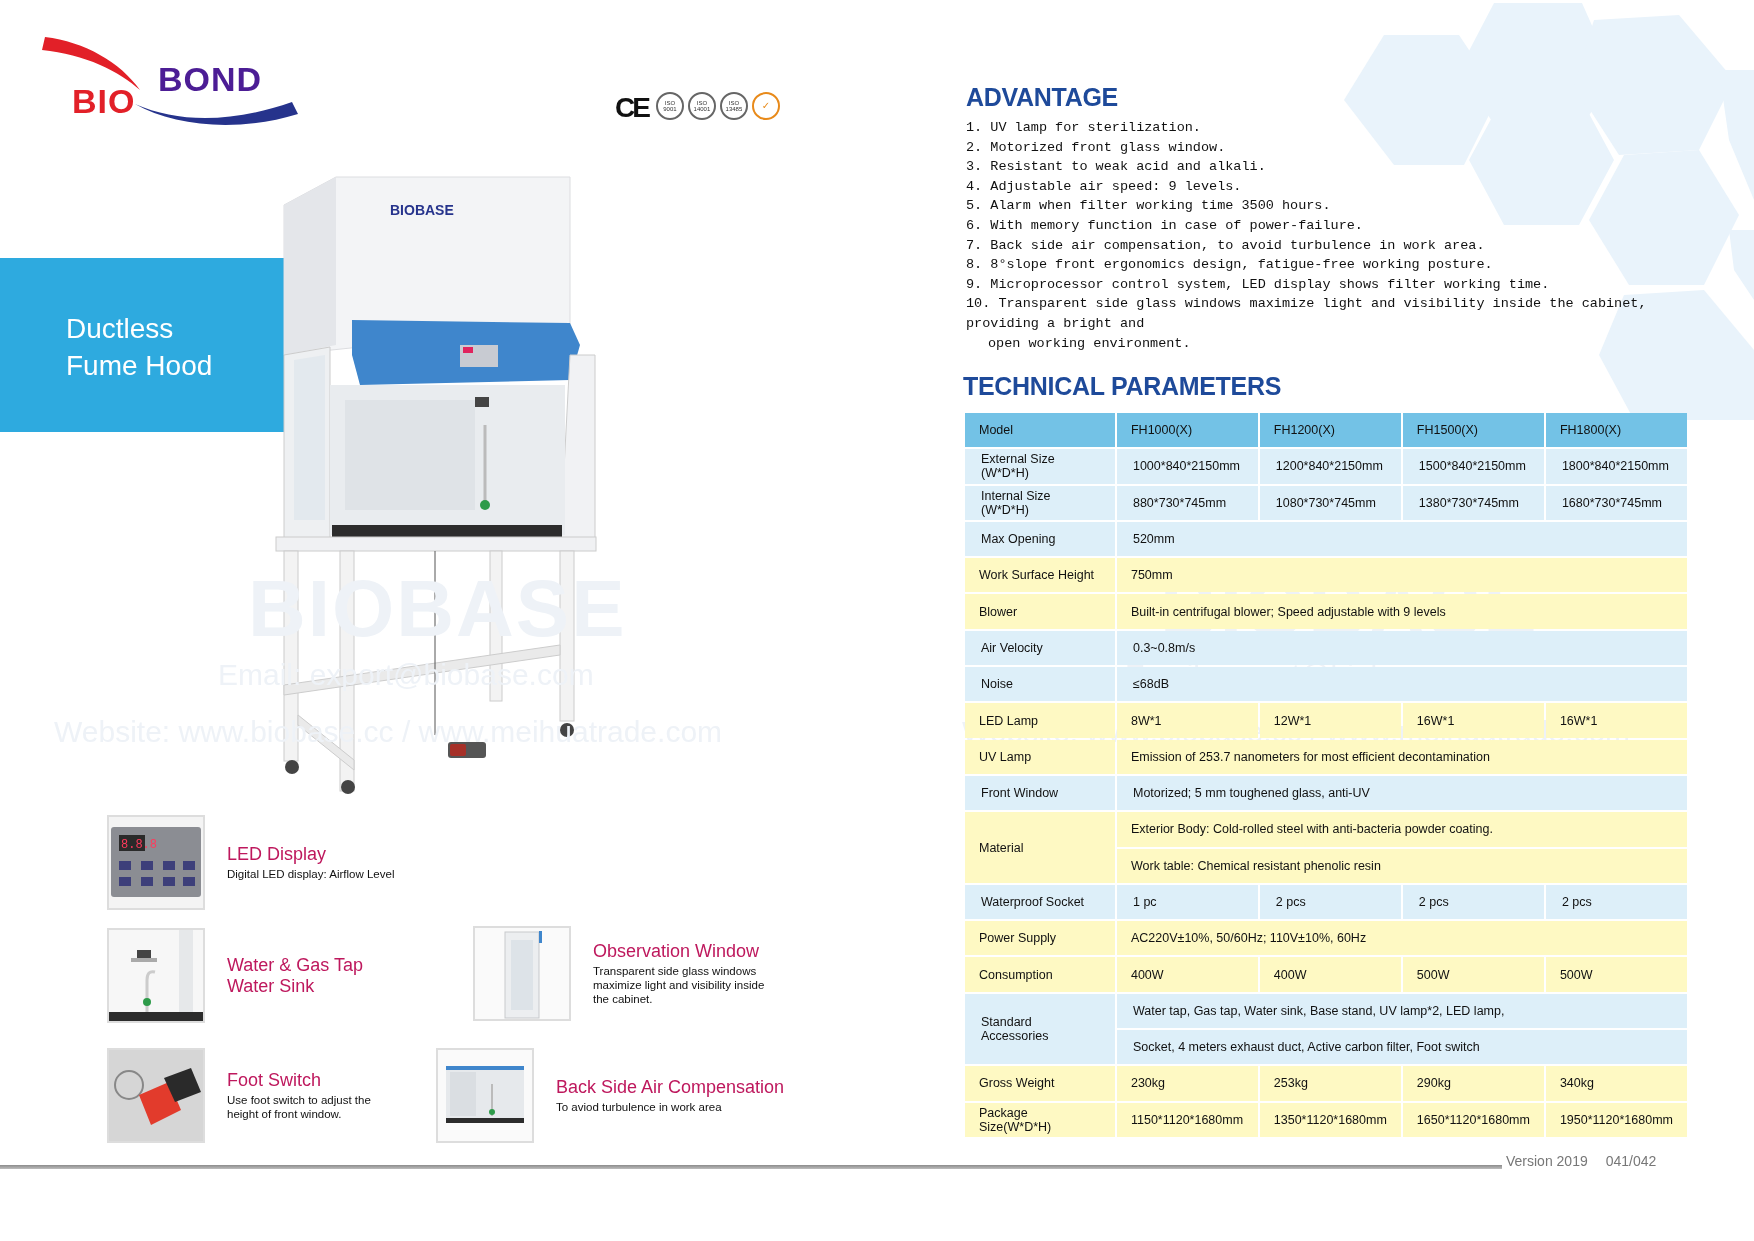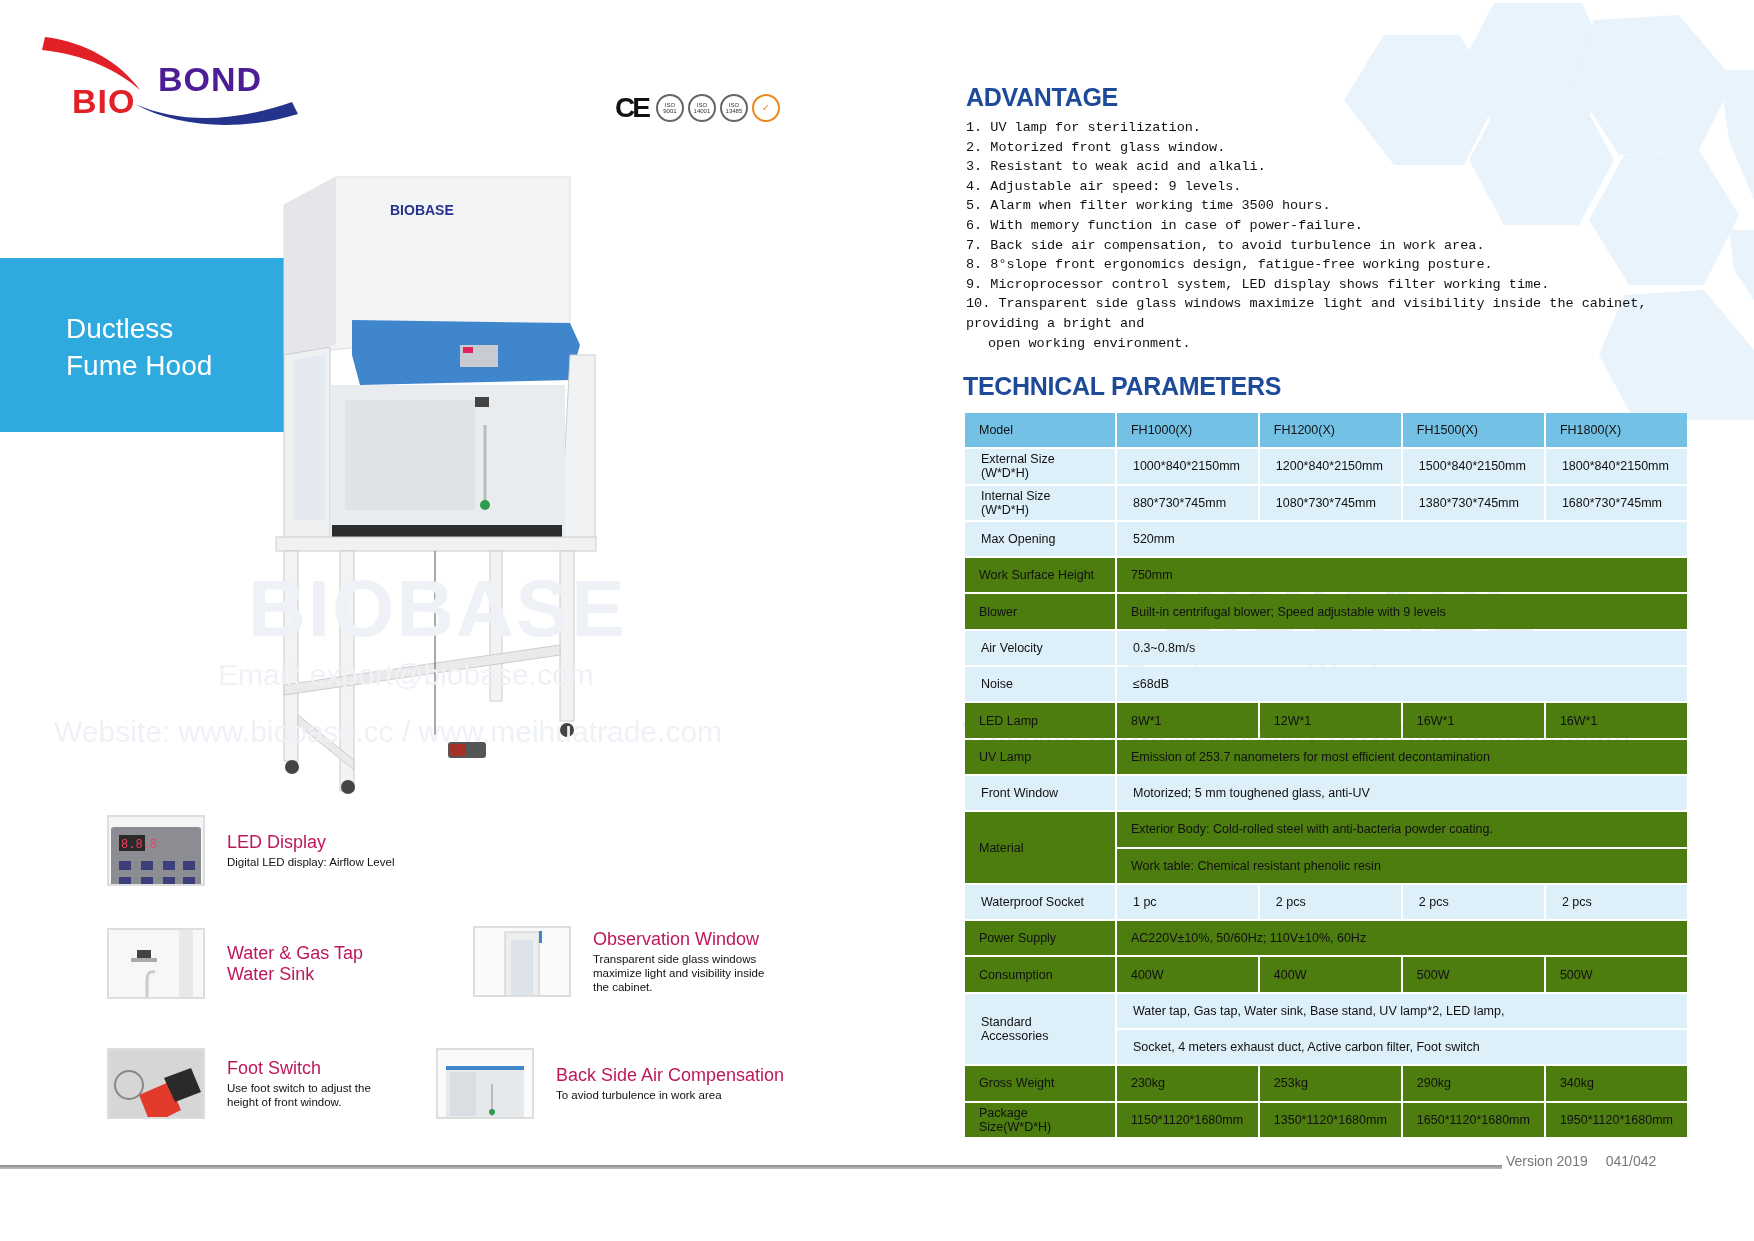--- a/index.html
+++ b/index.html
@@ -8,55 +8,55 @@
 
   
   .hex-bg { position: absolute; right: 0; top: 0; width: 420px; height: 420px; z-index: 0; }
 
   
   .logo { position: absolute; left: 40px; top: 32px; width: 260px; height: 95px; }
   .logo-bio { position: absolute; left: 32px; top: 50px; font-size: 34px; font-weight: bold; color: #e22028; letter-spacing: 1px; }
   .logo-bond { position: absolute; left: 118px; top: 28px; font-size: 34px; font-weight: bold; color: #4c1d95; letter-spacing: 1px; }
   .logo svg { position: absolute; left: 0; top: 0; }
 
-  .certs { position: absolute; left: 615px; top: 92px; display: flex; align-items: center; gap: 4px; }
+  .certs { position: absolute; left: 615px; top: 92px; display: flex; align-items: flex-start; gap: 4px; }
   .ce { font-size: 28px; font-weight: bold; color: #111; letter-spacing: -3px; margin-right: 4px; }
   .cert { width: 28px; height: 28px; border-radius: 50%; border: 2px solid #666; font-size: 6px; display: flex; align-items: center; justify-content: center; color: #333; text-align: center; line-height: 6px; }
   .cert.sgs { border-color: #e88a1a; color: #e88a1a; font-size: 10px; }
 
   
   .banner { position: absolute; left: 0; top: 258px; width: 284px; height: 174px; background: #2eaadf; }
   .banner-title { position: absolute; left: 66px; top: 52px; color: #fff; font-size: 28px; line-height: 37px; }
 
   
   .product { position: absolute; left: 270px; top: 175px; width: 360px; height: 620px; }
 
   
   .wm { position: absolute; color: #eef2f7; white-space: nowrap; z-index: 1; pointer-events: none; }
   .wm-big { font-size: 80px; font-weight: bold; letter-spacing: 2px; }
   .wm-mid { font-size: 30px; }
 
   
   .feature { position: absolute; display: flex; align-items: center; }
-  .thumb { width: 98px; height: 71px; border: 2px solid #ddd; background: #f4f4f4; overflow: hidden; position: relative; }
+  .thumb { width: 98px; height: 95px; border: 2px solid #ddd; background: #f4f4f4; overflow: hidden; position: relative; }
   .feat-text { margin-left: 22px; }
   .feat-title { font-size: 18px; color: #be185d; line-height: 21px; }
   .feat-desc { font-size: 11.5px; color: #111; line-height: 14px; margin-top: 2px; }
 
   
   .section-h { position: absolute; font-size: 25px; color: #1e4a9a; letter-spacing: -0.3px; z-index: 2; }
   .adv-list { position: absolute; left: 966px; top: 118px; width: 720px; list-style: none; z-index: 2; font-family: Liberation Mono, monospace; }
   .adv-list li { font-size: 13.5px; line-height: 19.6px; color: #111; }
   .adv-list li .cont { display: block; padding-left: 22px; }
 
   .spec-table { position: absolute; left: 963px; top: 411px; width: 726px; border-collapse: separate; border-spacing: 2px; z-index: 2; }
   .spec-table td { font-size: 12.5px; color: #111; padding: 0 14px; height: 34.3px; vertical-align: middle; }
   .spec-table .lab { width: 161px; }
   .spec-table .c { width: 141px; }
-  .dark td { background: #4d7c0f; }
+  .dark td { background: #fef9c3; }
   .light td { background: #ddeff9; padding-left: 16px; }
   .head td { background: #73c2e6; }
 
   
   .footer-line { position: absolute; left: 0; top: 1165px; width: 1502px; height: 4px; background: linear-gradient(#8c8c8c, #bdbdbd); }
   .footer-text { position: absolute; left: 1506px; top: 1153px; font-size: 14px; color: #777; z-index: 2; }
   .footer-text span + span { margin-left: 18px; }
 </style>
 </head>
 <body>

